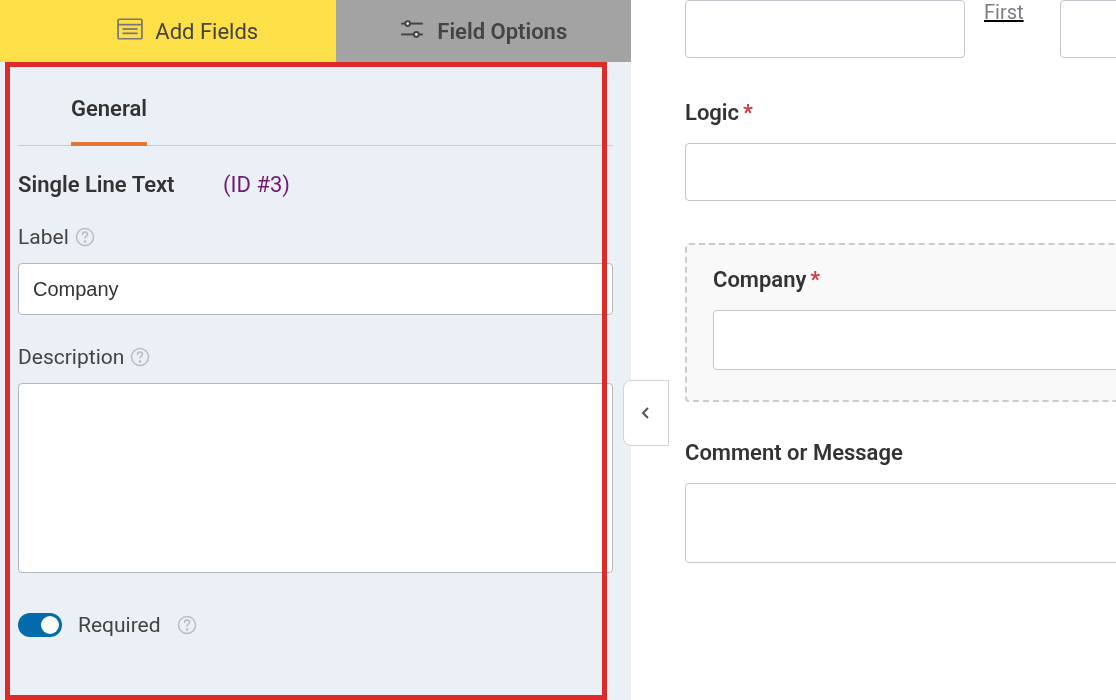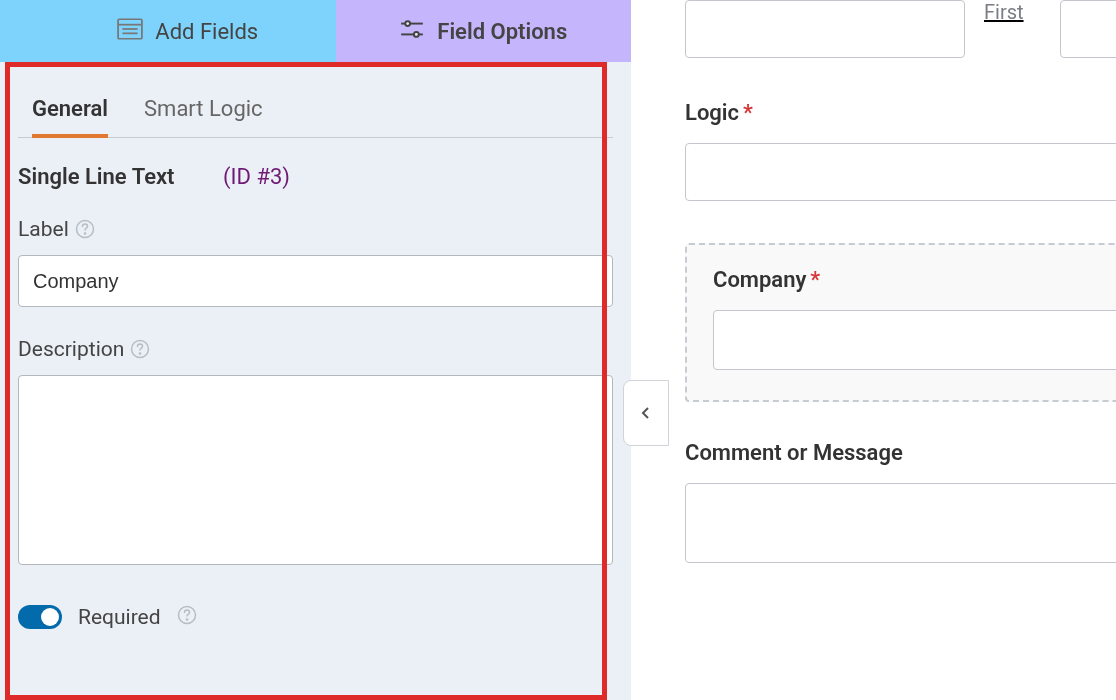--- a/index.html
+++ b/index.html
@@ -4,46 +4,46 @@
   <style>
     * { box-sizing: border-box; margin: 0; padding: 0; }
     body { font-family: -apple-system, BlinkMacSystemFont, "Segoe UI", Roboto, sans-serif; background: #fff; width: 1116px; height: 700px; overflow: hidden; position: relative; }
     
     .layout { display: flex; height: 100%; }
     
     
     .left-panel { width: 659px; position: relative; }
     .main-tabs { display: flex; height: 62px; }
     .main-tab { flex: 1; display: flex; align-items: center; justify-content: center; gap: 12px; font-size: 22px; color: #444; cursor: pointer; }
-    .main-tab.inactive { background: #7dd3fc; padding-left: 40px; }
-    .main-tab.active { background: #c4b5fd; font-weight: 600; }
+    .main-tab.inactive { background: #fde047; padding-left: 40px; }
+    .main-tab.active { background: #a3a3a3; font-weight: 600; }
     .main-tab-icon svg { width: 26px; height: 22px; }
     
     .options-panel { background: #ebf0f6; padding: 18px 18px 30px 18px; height: calc(100% - 62px); position: relative; }
     .red-box { position: absolute; top: 0; left: 5px; right: 24px; bottom: 0; border: 5px solid #df2a2a; pointer-events: none; z-index: 5; }
     
     .sub-tabs { display: flex; gap: 36px; border-bottom: 1px solid #c7ccd2; padding: 16px 0 0 14px; margin-bottom: 26px; }
-    .sub-tab { font-size: 22px; color: #666; padding-bottom: 16px; cursor: pointer; position: relative; }
+    .sub-tab { font-size: 22px; color: #666; padding-bottom: 24px; cursor: pointer; position: relative; margin-left: 39px; }
     .sub-tab.active { color: #333; font-weight: 600; }
     .sub-tab.active::after { content: ""; position: absolute; left: 0; right: 0; bottom: -1px; height: 4px; background: #e27730; }
     
     .field-header { font-size: 22px; color: #333; margin-bottom: 28px; padding-left: 0; }
     .field-header .field-type { font-weight: 600; margin-top: 11px; }
     .field-header .field-id { color: #701a75; font-weight: 400; margin-left: 43px; }
     
     .form-group { margin-bottom: 30px; }
     .form-label-row { display: flex; align-items: center; gap: 6px; margin-bottom: 14px; }
     .form-label { font-size: 21px; color: #444; }
     .help-icon { display: inline-flex; width: 20px; height: 20px; align-items: center; justify-content: center; color: #b8bdc4; cursor: pointer; }
     .help-icon svg { width: 20px; height: 20px; }
     
     .text-input { width: 595px; height: 52px; border: 1px solid #b3b8bf; border-radius: 4px; font-size: 20px; padding: 0 14px; background: #fff; color: #333; }
     .text-area { width: 595px; height: 190px; border: 1px solid #b3b8bf; border-radius: 4px; font-size: 20px; padding: 12px 14px; background: #fff; color: #333; resize: none; }
     
-    .toggle-row { display: flex; gap: 16px; margin-top: 36px; }
+    .toggle-row { display: flex; align-items: center; gap: 16px; margin-top: 36px; }
     .toggle { width: 44px; height: 24px; background: #036aab; border-radius: 12px; position: relative; cursor: pointer; }
     .toggle-knob { width: 18px; height: 18px; background: #fff; border-radius: 50%; position: absolute; top: 3px; right: 3px; }
     .toggle-label { font-size: 21px; color: #444; }
     
     
     .divider { width: 38px; background: #6b6d6f; position: relative; }
     .collapse-handle { position: absolute; left: -8px; top: 380px; width: 46px; height: 66px; background: #fff; border: 1px solid #d0d4d9; border-radius: 8px 0 0 8px; display: flex; align-items: center; justify-content: center; cursor: pointer; }
     .collapse-handle svg { width: 16px; height: 16px; color: #555; }
     
     
@@ -91,21 +91,20 @@
         </span>
         <span>Field Options</span>
       </div>
     </div>
 
     <div class="options-panel">
       <div class="red-box"></div>
 
       <div class="sub-tabs">
         <div class="sub-tab active">General</div>
-        <div class="sub-tab">Smart Logic</div>
       </div>
 
       <div class="field-header">
         <span class="field-type">Single Line Text</span>
         <span class="field-id">(ID #3)</span>
       </div>
 
       <div class="form-group">
         <div class="form-label-row">
           <span class="form-label">Label</span>

